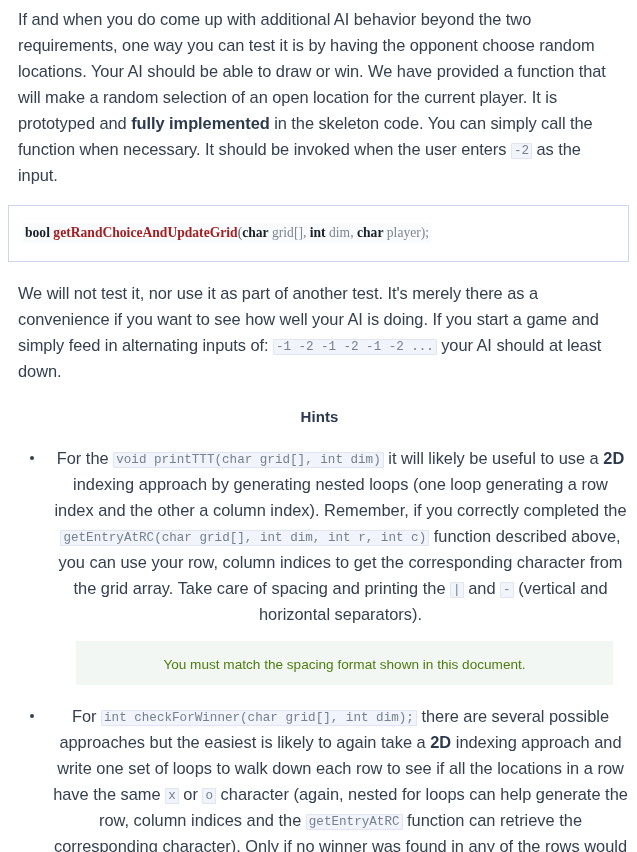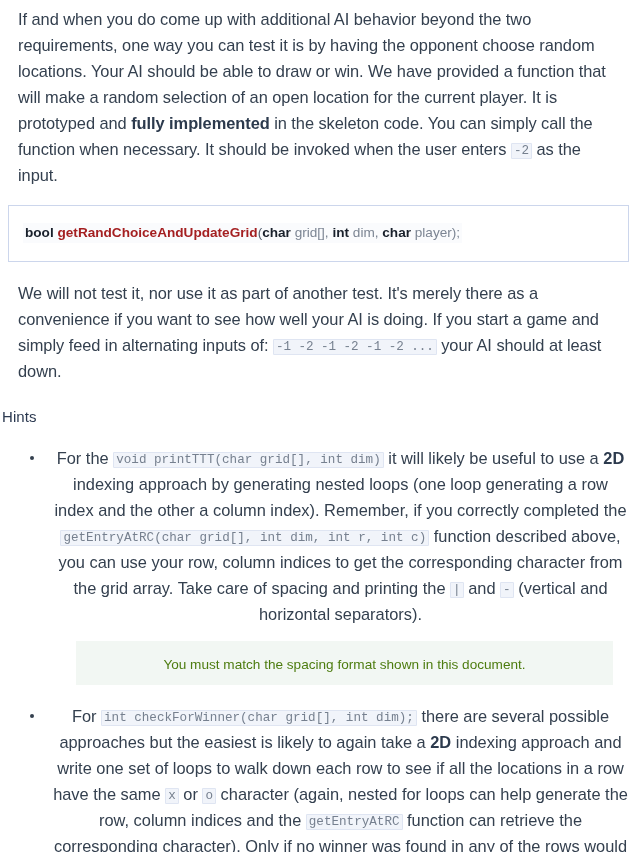--- a/index.html
+++ b/index.html
@@ -50,40 +50,41 @@
   .code-block {
     margin: 17px 8px 0 8px;
     border: 1px solid #ccd6ec;
     background: #ffffff;
     padding: 17px 14px 18px 14px;
     box-sizing: border-box;
     overflow: hidden;
   }
   .code-block pre {
     margin: 0;
-    font-family: Liberation Sans, sans-serif;
+    font-family: Liberation Serif, serif;
     font-size: 13.6px;
     line-height: 18px;
     white-space: pre;
     background: #fafbfd;
     display: inline-block;
     padding: 1px 2px;
   }
   .tok-kw { color: #19202b; font-weight: bold; }
   .tok-fn { color: #a41f21; font-weight: bold; }
   .tok-plain { color: #7c8593; }
   .tok-punct { color: #55606f; }
 
   h3.section-heading {
     margin: 24px 0 8px 2px;
     padding: 0;
     font-size: 15px;
-    font-weight: normal;
+    font-weight: bold;
     color: #2b3950;
     letter-spacing: 0.1px;
+    text-align: center;
   }
 
   ul.hint-list {
     margin: 20px 0 0 0;
     padding: 0;
     list-style: none;
   }
   ul.hint-list > li {
     position: relative;
     margin: 0 8px 0 0;

